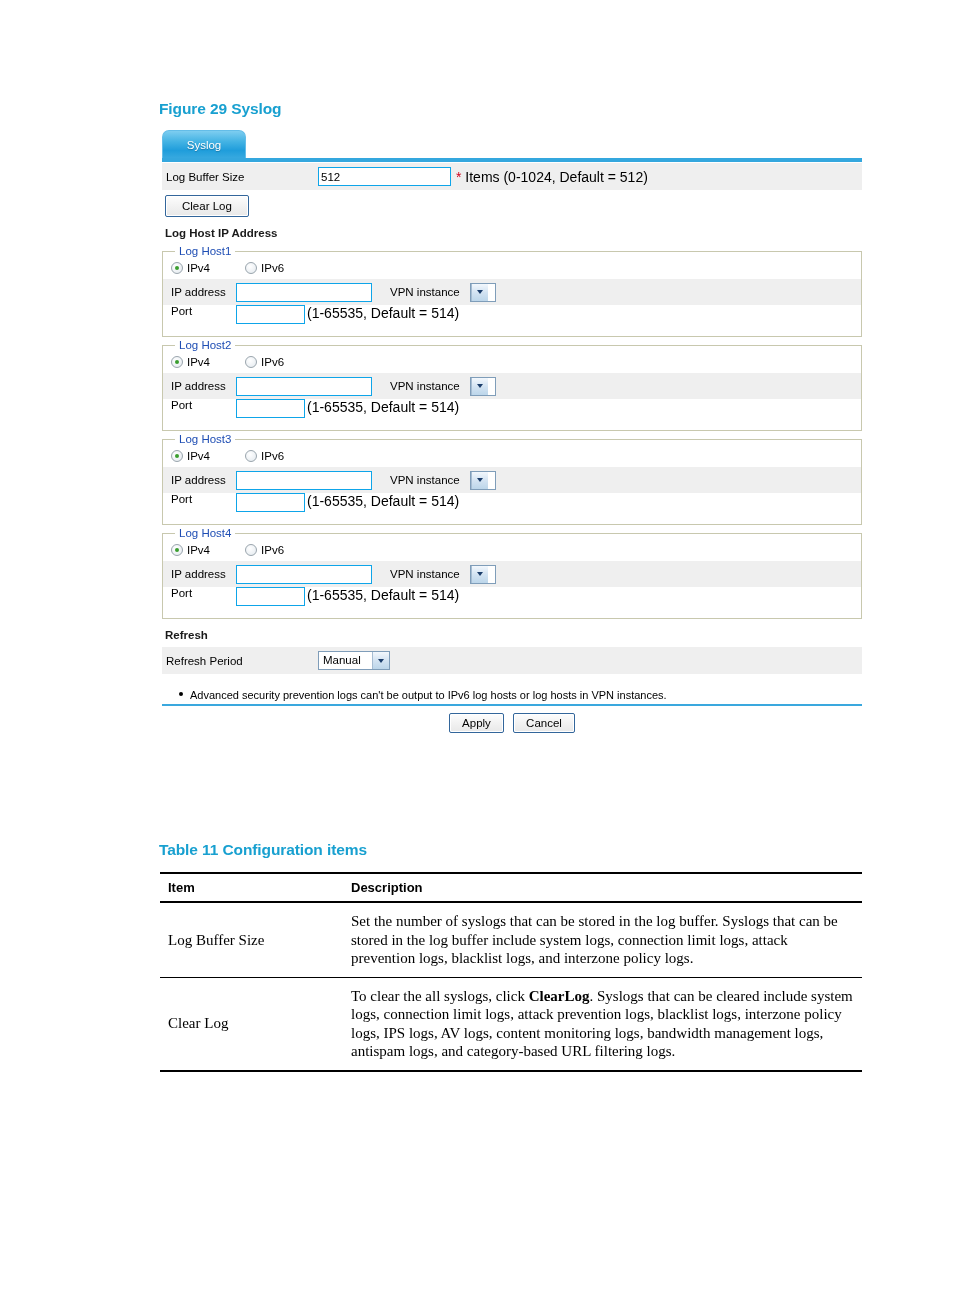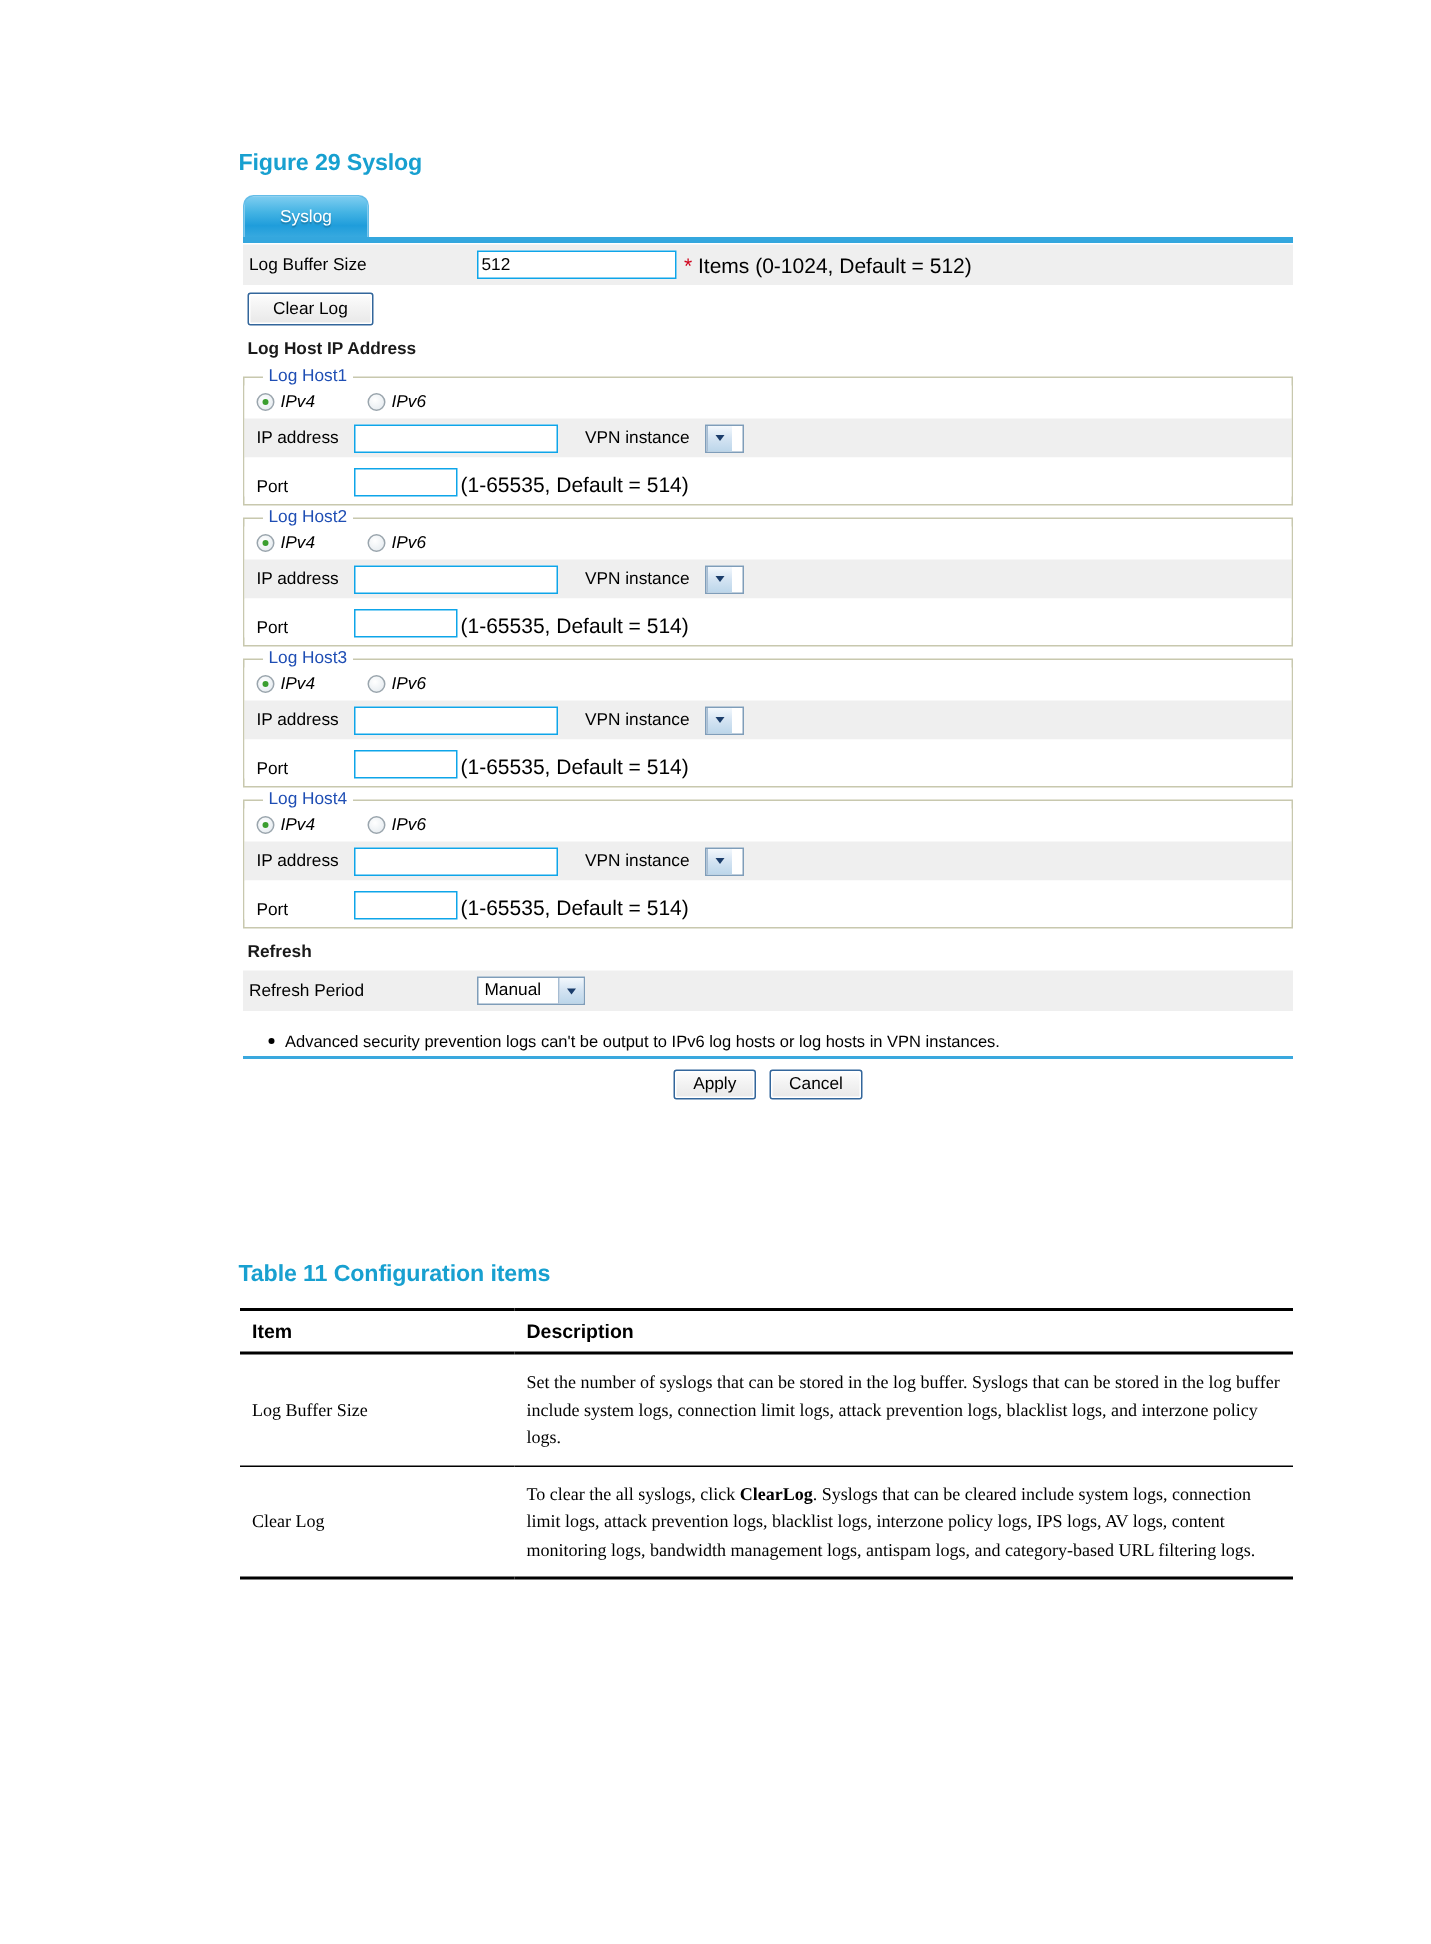--- a/index.html
+++ b/index.html
@@ -155,21 +155,20 @@
     padding: 0 4px;
     margin-left: 12px;
     margin-top: 45px;
   }
   .radio-row {
     display: flex;
     align-items: center;
     height: 22px;
     padding-left: 8px;
     background: #ffffff;
-    font-style: italic;
   }
   .radio-wrap {
     display: flex;
     align-items: center;
     margin-right: 35px;
   }
   .radio {
     width: 12px;
     height: 12px;
     border-radius: 50%;
@@ -196,21 +195,21 @@
   .fs-gray {
     display: flex;
     align-items: center;
     height: 26px;
     background: #efefef;
     padding-left: 8px;
     box-sizing: border-box;
   }
   .fs-white {
     display: flex;
-    align-items: flex-end;
+    align-items: flex-start;
     height: 26px;
     background: #ffffff;
     padding-left: 8px;
     box-sizing: border-box;
   }
 
   
   .sel {
     display: inline-flex;
     align-items: stretch;
@@ -300,21 +299,21 @@
   }
   .tbl thead th {
     font-family: "Liberation Sans", sans-serif;
     font-size: 13px;
     font-weight: bold;
     padding: 6px 0 6px 8px;
     border-top: 2.5px solid #000;
     border-bottom: 2px solid #000;
   }
   .tbl tbody td {
-    font-size: 12px;
+    font-size: 15px;
     line-height: 18.5px;
     padding: 9px 8px 9px 8px;
     border-bottom: 1px solid #000;
   }
   .tbl tbody tr:last-child td {
     border-bottom: 2.5px solid #000;
   }
   .col-item { width: 175px; }
   .cell-item { padding-left: 8px !important; }
   .vmid { vertical-align: middle !important; }

